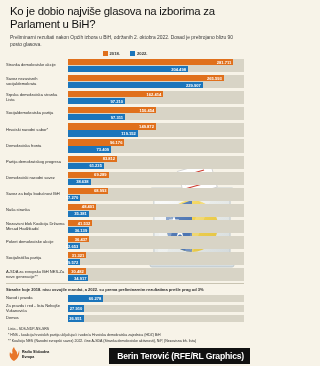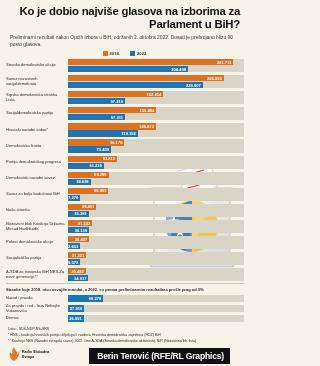--- a/index.html
+++ b/index.html
@@ -7,22 +7,22 @@
   body {
     font-family:"Liberation Sans", sans-serif;
     background:#f7f3e8;
     color:#1a1a1a;
     overflow:hidden;
     position:relative;
   }
   .page { width:250px; height:366px; position:relative; background:#f7f3e8; padding:0; }
 
   .title {
-    font-size:11.4px; font-weight:bold; line-height:1.17;
-    padding:5px 10px 0 10px; letter-spacing:-0.25px; color:#111;text-align:right;
+    font-size:11.4px; font-weight:normal; line-height:1.17;
+    padding:5px 10px 0 10px; letter-spacing:-0.25px; color:#111;
   }
   .subtitle {
     font-size:4.9px; line-height:1.42; padding:3px 10px 0 10px;
     color:#3a3a3a;
   }
 
   .legend {
     display:flex; justify-content:center; gap:10px; align-items:center;
     padding:2.5px 0 2px 0;
   }
@@ -61,21 +61,21 @@
 
   .footnotes { padding:3px 8px 0 8px; position:relative; z-index:3; }
   .fn { font-size:3.55px; line-height:1.42; color:#2b2b2b; margin-bottom:1.2px; }
 
   .ballot {
     position:absolute; right:6px; bottom:92px; width:104px; height:108px;
     z-index:1; pointer-events:none;
   }
 
   .footer {
-    position:absolute; left:0; bottom:0; width:230px; height:24px;
+    position:absolute; left:0; bottom:0; width:250px; height:24px;
   }
   .logo {
     position:absolute; left:9px; bottom:4px;
     display:flex; align-items:center; gap:2px;
   }
   .logo-text { font-size:3.6px; font-weight:bold; line-height:1.2; color:#111; }
   .credit {
     position:absolute; right:0; bottom:2px;
     background:#111; color:#fff; font-size:8.6px; font-weight:bold;
     padding:3px 6px 3px 8px; letter-spacing:-0.2px;

